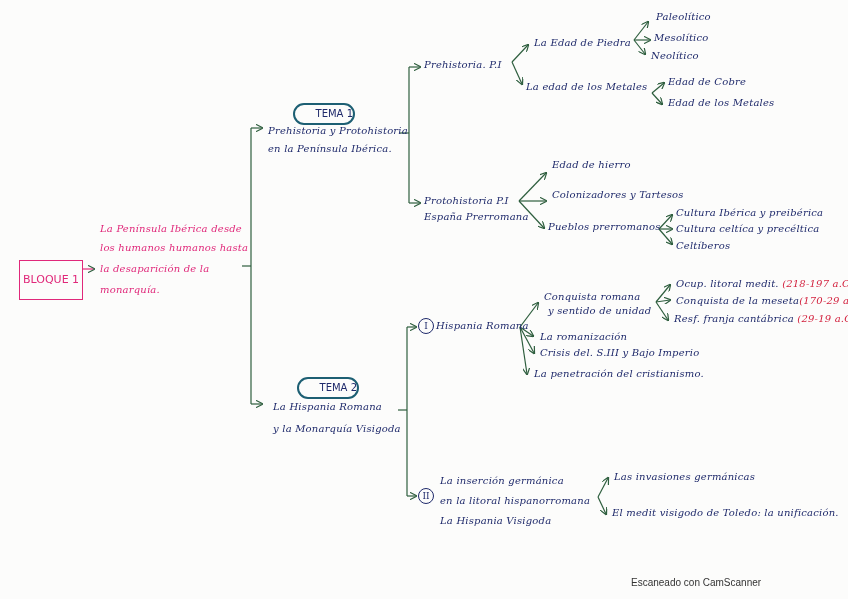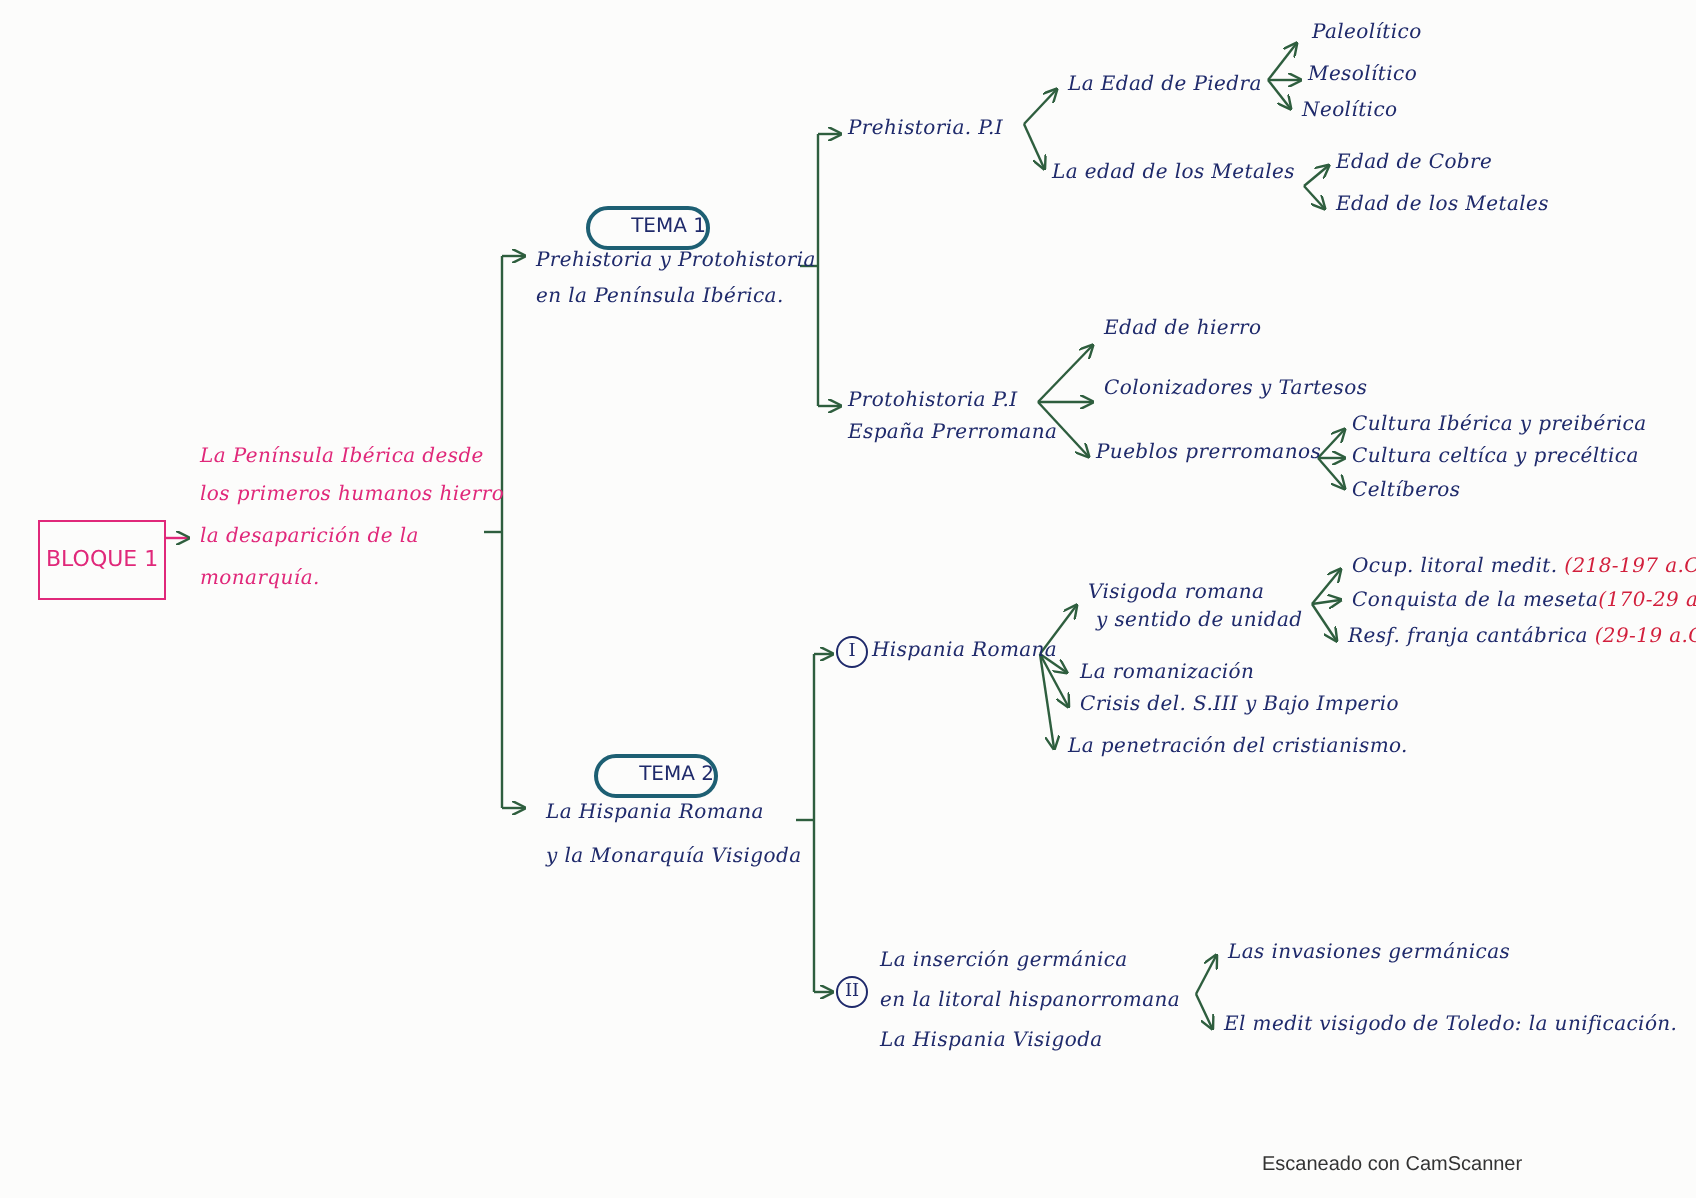--- a/index.html
+++ b/index.html
@@ -71,21 +71,21 @@
       <path d="M656 302 L670 300" marker-end="url(#ar)"></path>
       <path d="M656 302 L668 320" marker-end="url(#ar)"></path>
 
       <path d="M598 497 L608 478" marker-end="url(#ar)"></path>
       <path d="M598 497 L606 514" marker-end="url(#ar)"></path>
     </g>
   </svg>
 
   <div class="box" style="left:19px;top:260px;">BLOQUE 1</div>
   <div class="t pink" style="left:100px;top:222px;">La Península Ibérica desde</div>
-  <div class="t pink" style="left:100px;top:241px;">los primeros humanos hierro</div>
+  <div class="t pink" style="left:100px;top:241px;">los humanos humanos hasta</div>
   <div class="t pink" style="left:100px;top:262px;">la desaparición de la</div>
   <div class="t pink" style="left:100px;top:283px;">monarquía.</div>
 
   <div class="oval" style="left:293px;top:103px;width:58px;">TEMA 1</div>
   <div class="t" style="left:268px;top:124px;">Prehistoria y Protohistoria</div>
   <div class="t" style="left:268px;top:142px;">en la Península Ibérica.</div>
 
   <div class="t" style="left:424px;top:58px;">Prehistoria. P.I</div>
   <div class="t" style="left:534px;top:36px;">La Edad de Piedra</div>
   <div class="t" style="left:526px;top:80px;">La edad de los Metales</div>
@@ -103,21 +103,21 @@
   <div class="t" style="left:676px;top:206px;">Cultura Ibérica y preibérica</div>
   <div class="t" style="left:676px;top:222px;">Cultura celtíca y precéltica</div>
   <div class="t" style="left:676px;top:239px;">Celtíberos</div>
 
   <div class="oval" style="left:297px;top:377px;width:58px;">TEMA 2</div>
   <div class="t" style="left:273px;top:400px;">La Hispania Romana</div>
   <div class="t" style="left:273px;top:422px;">y la Monarquía Visigoda</div>
 
   <div class="circ" style="left:418px;top:318px;">I</div>
   <div class="t" style="left:436px;top:319px;">Hispania Romana</div>
-  <div class="t" style="left:544px;top:290px;">Visigoda romana</div>
+  <div class="t" style="left:544px;top:290px;">Conquista romana</div>
   <div class="t" style="left:548px;top:304px;">y sentido de unidad</div>
   <div class="t" style="left:540px;top:330px;">La romanización</div>
   <div class="t" style="left:534px;top:367px;">La penetración del cristianismo.</div>
   <div class="t" style="left:540px;top:346px;">Crisis del. S.III y Bajo Imperio</div>
 
   <div class="t" style="left:676px;top:277px;"><span>Ocup. litoral medit.</span> <span class="red">(218-197 a.C)</span></div>
   <div class="t" style="left:676px;top:294px;"><span>Conquista de la meseta</span><span class="red">(170-29 a.C)</span></div>
   <div class="t" style="left:674px;top:312px;"><span>Resf. franja cantábrica</span> <span class="red">(29-19 a.C)</span></div>
 
   <div class="circ" style="left:418px;top:488px;">II</div>

